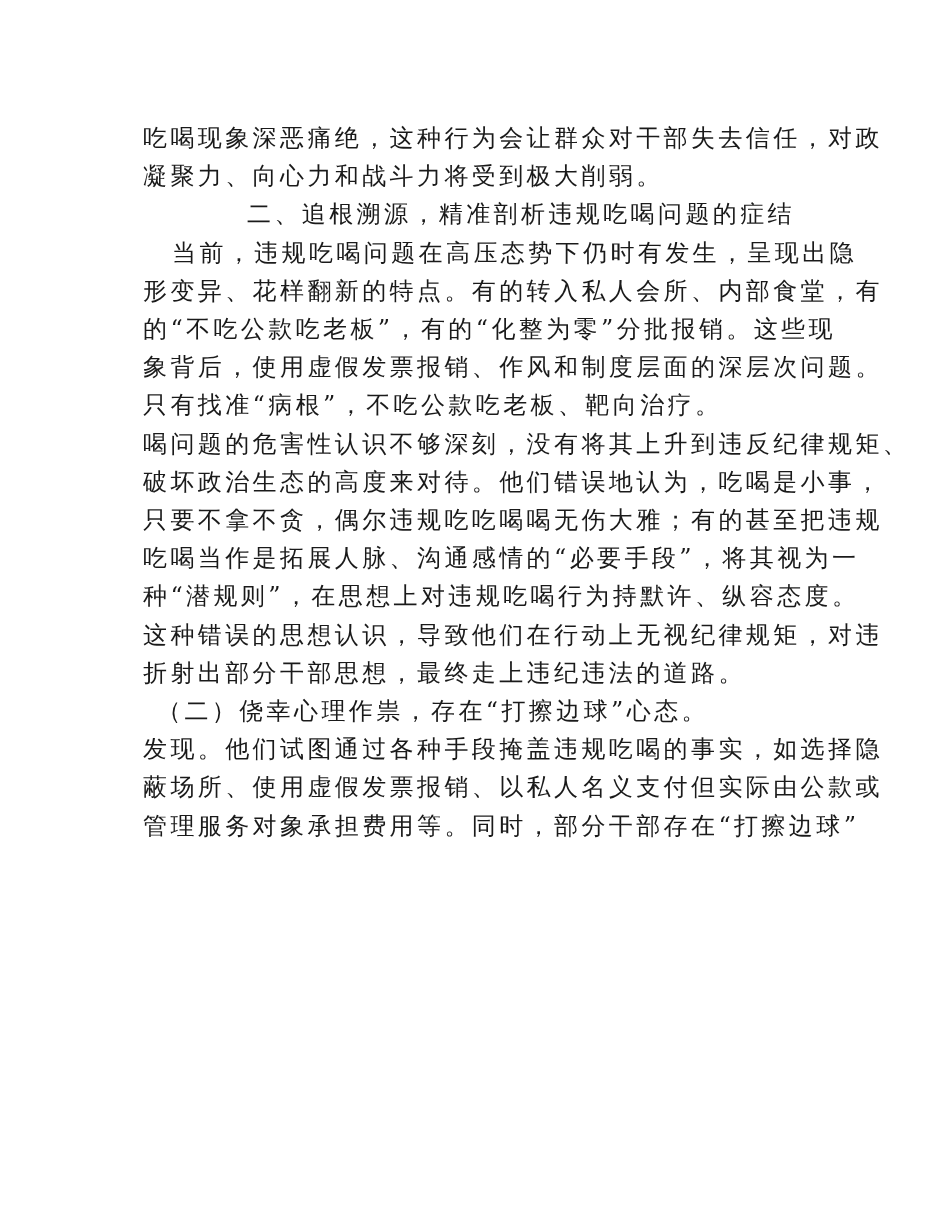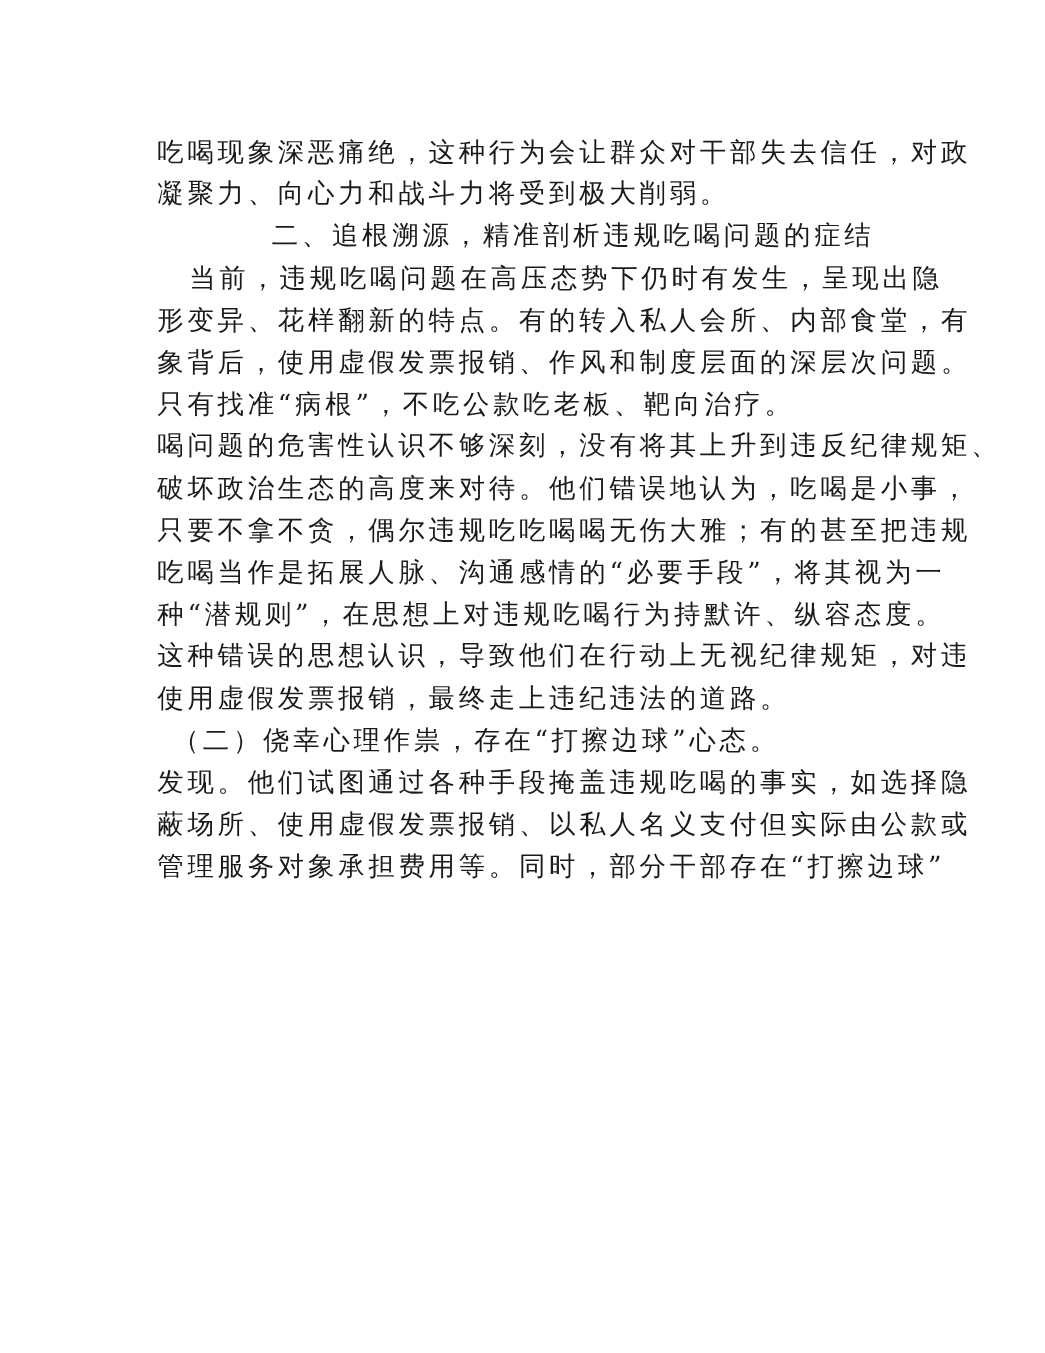--- a/index.html
+++ b/index.html
@@ -48,32 +48,33 @@
     <span class="nowrap-line">凝聚力、向心力和战斗力将受到极大削弱。</span>
   </p>
 
   <p class="para indent">
     <span class="nowrap-line" style="margin-left:52px;">二、追根溯源，精准剖析违规吃喝问题的症结</span>
   </p>
 
   <p class="para">
     <span class="nowrap-line" style="margin-left:29px;">当前，违规吃喝问题在高压态势下仍时有发生，呈现出隐</span>
     <span class="nowrap-line">形变异、花样翻新的特点。有的转入私人会所、内部食堂，有</span>
+    <span class="nowrap-line">的“不吃公款吃老板”，有的“化整为零”分批报销。这些现</span>
     <span class="nowrap-line">象背后，使用虚假发票报销、作风和制度层面的深层次问题。</span>
     <span class="nowrap-line">只有找准“病根”，不吃公款吃老板、靶向治疗。</span>
   </p>
 
   <p class="para">
     <span class="nowrap-line">喝问题的危害性认识不够深刻，没有将其上升到违反纪律规矩、</span>
     <span class="nowrap-line">破坏政治生态的高度来对待。他们错误地认为，吃喝是小事，</span>
     <span class="nowrap-line">只要不拿不贪，偶尔违规吃吃喝喝无伤大雅；有的甚至把违规</span>
     <span class="nowrap-line">吃喝当作是拓展人脉、沟通感情的“必要手段”，将其视为一</span>
     <span class="nowrap-line">种“潜规则”，在思想上对违规吃喝行为持默许、纵容态度。</span>
     <span class="nowrap-line">这种错误的思想认识，导致他们在行动上无视纪律规矩，对违</span>
-    <span class="nowrap-line">使用虚假发票报销，最终走上违纪违法的道路。</span>
+    <span class="nowrap-line">折射出部分干部思想，最终走上违纪违法的道路。</span>
   </p>
 
   <p class="para">
     <span class="nowrap-line" style="margin-left:14px;">（二）侥幸心理作祟，存在“打擦边球”心态。</span>
   </p>
 
   <p class="para">
     <span class="nowrap-line">发现。他们试图通过各种手段掩盖违规吃喝的事实，如选择隐</span>
     <span class="nowrap-line">蔽场所、使用虚假发票报销、以私人名义支付但实际由公款或</span>
     <span class="nowrap-line">管理服务对象承担费用等。同时，部分干部存在“打擦边球”</span>

